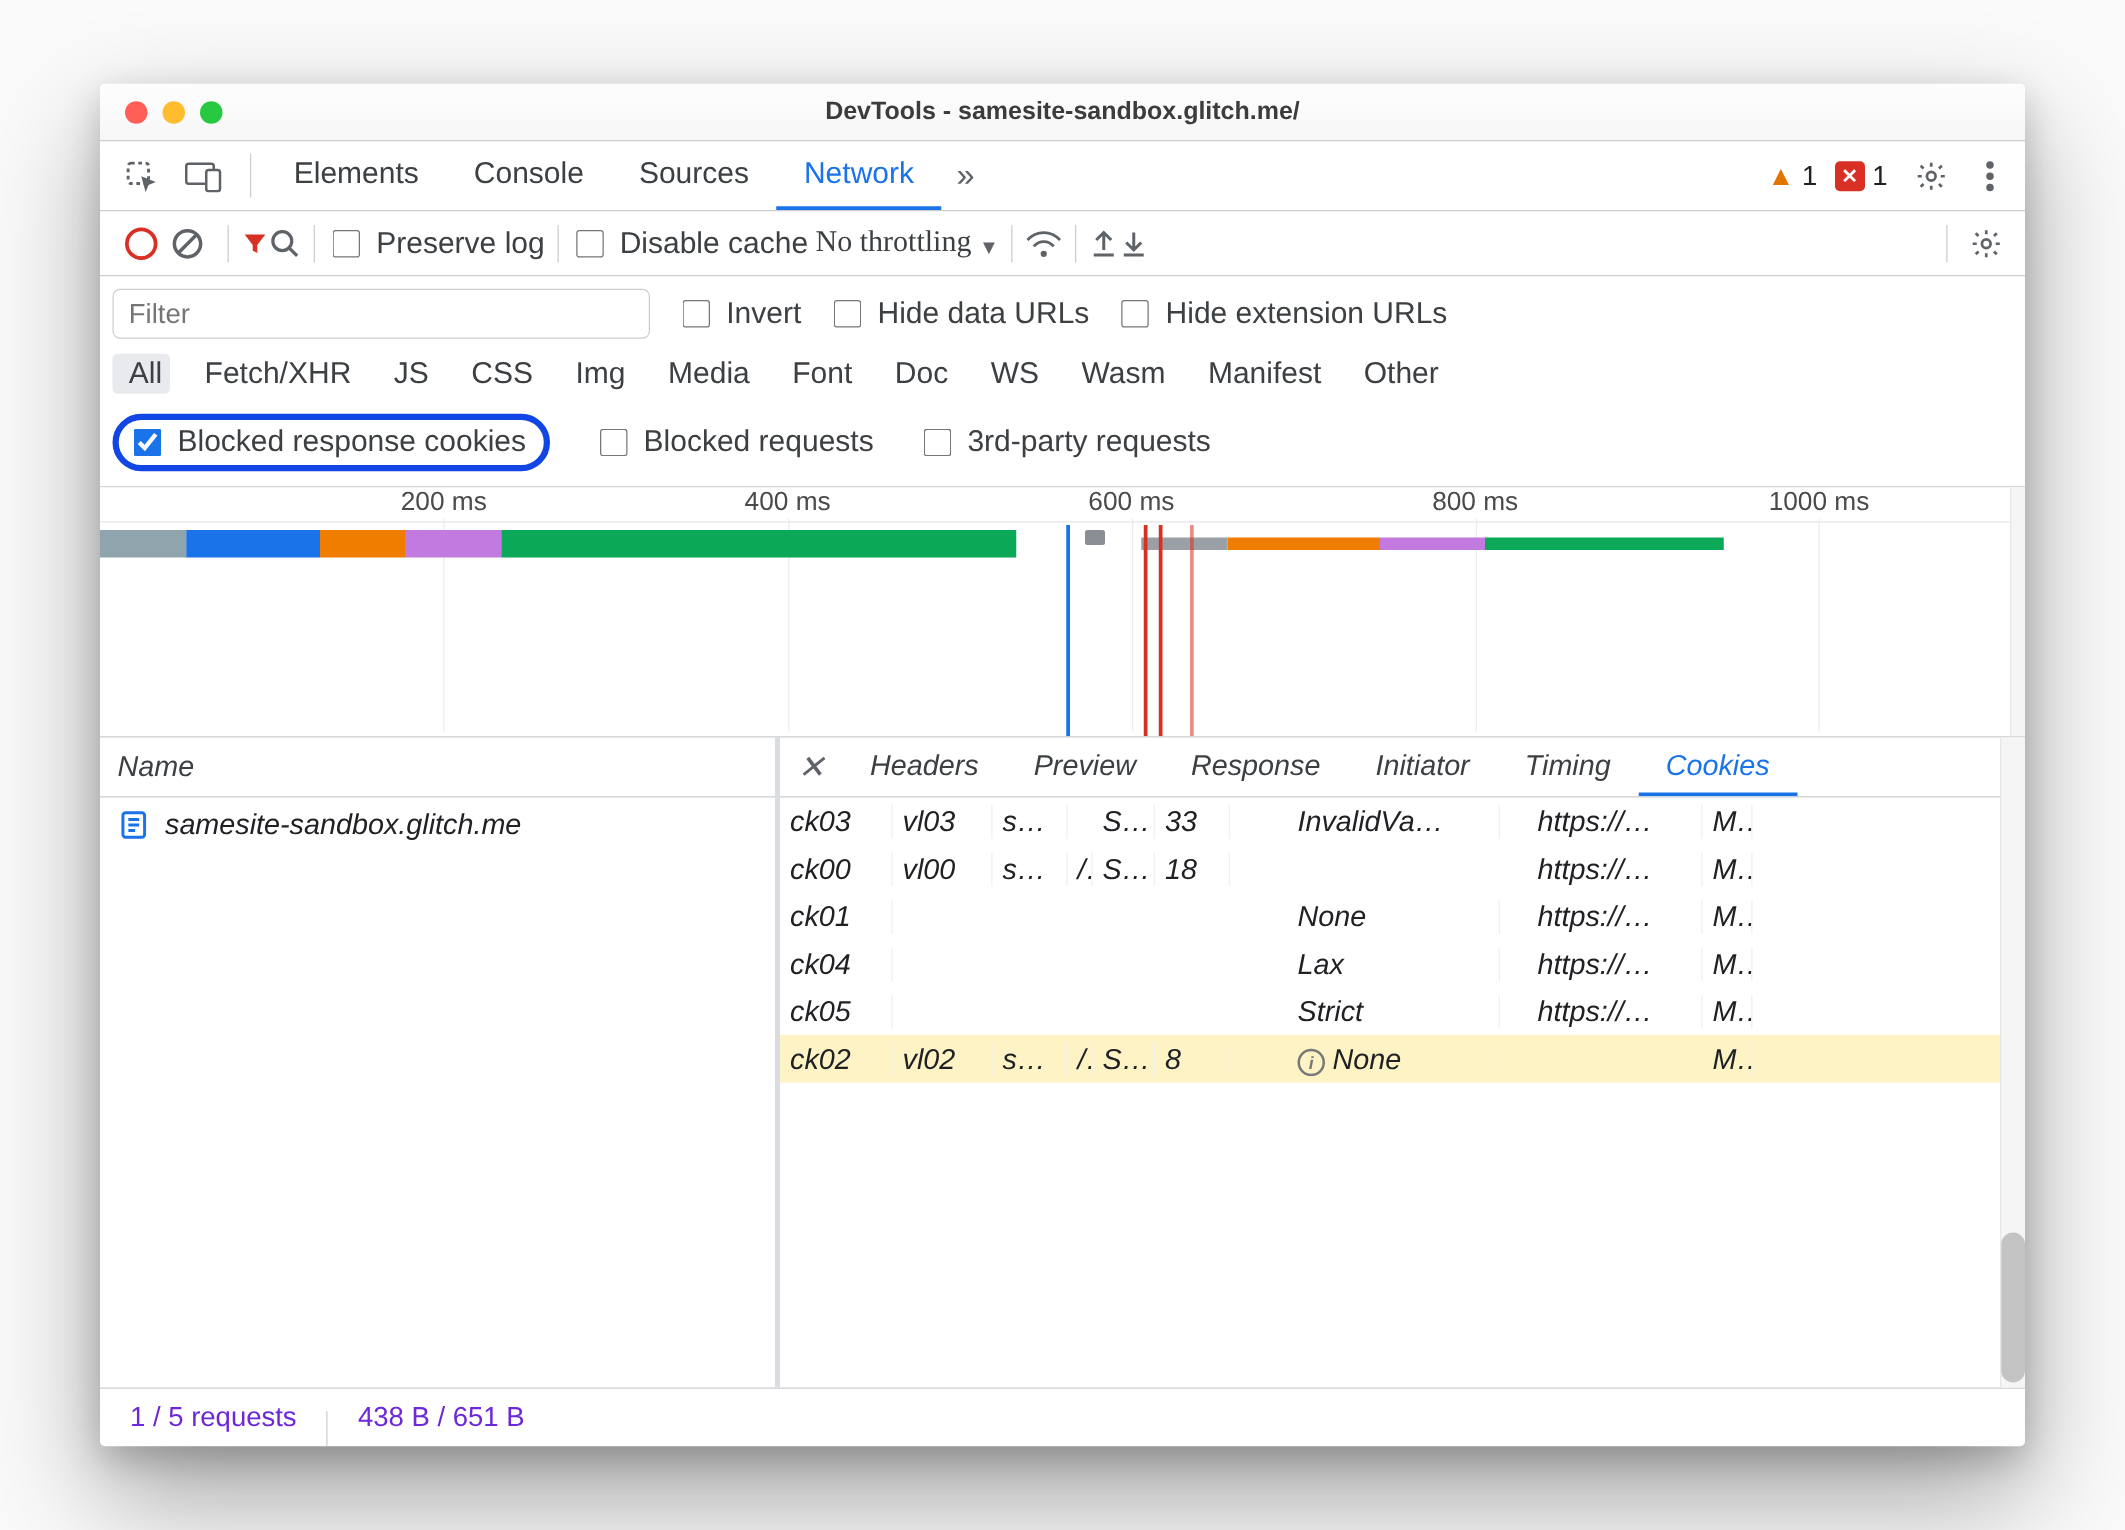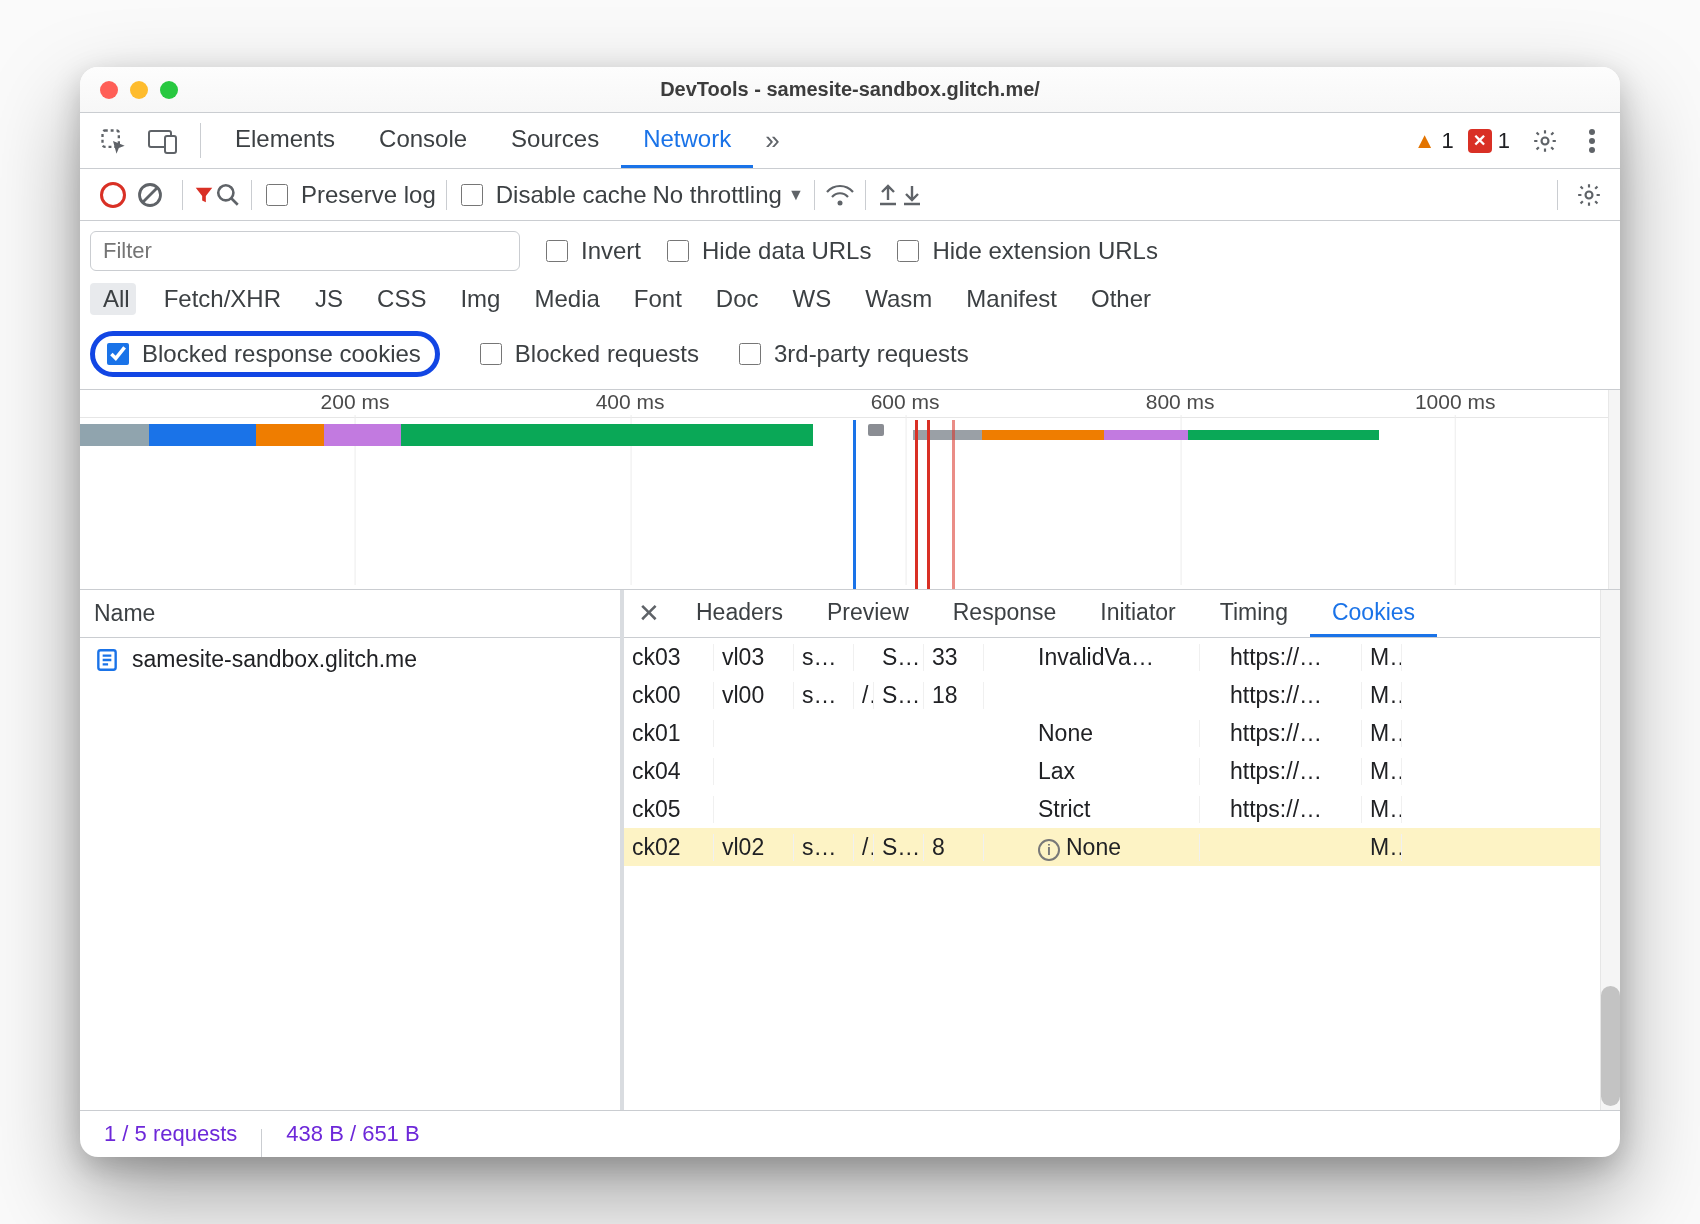--- a/index.html
+++ b/index.html
@@ -22,21 +22,21 @@
     font-size: 21px;
   }
   .stage {
     width: 1700px; height: 1224px;
     position: relative;
     display: flex; align-items: center; justify-content: center;
   }
   .window {
     width: 1540px; height: 1090px;
     background: #fff;
-    border-radius: 18px;
+    border-radius: 4px;
     box-shadow: 0 40px 90px rgba(0,0,0,.35), 0 10px 30px rgba(0,0,0,.2);
     overflow: hidden;
     display: flex; flex-direction: column;
     position: relative;
   }
 
   
   .titlebar {
     height: 46px;
     display: flex; align-items: center;
@@ -85,21 +85,21 @@
     gap:0; padding:0 10px;
   }
   .iconbtn { cursor:pointer; border-radius:6px; display:flex; align-items:center; justify-content:center;}
   .record-btn { width:26px; height:26px; border:3px solid #d93025; border-radius:50%; margin:0 10px;}
   .clear-btn { font-size:26px; color:#5f6368; margin-right:8px;}
   .vbar { width:1px; height:30px; background:var(--border); margin:0 10px;}
   .funnel { color:#d93025; font-size:22px;}
   .search-ico { color:#5f6368; font-size:24px;}
   .ck { display:flex; align-items:center; gap:10px; font-size:24px; color:#3c4043;}
   .ck input { width:22px; height:22px; accent-color: var(--blue);}
-  .throttle { display:flex; align-items:center; gap:6px; font-size:24px; color:#3c4043;}
+  .throttle { display:flex; align-items:flex-end; gap:6px; font-size:24px; color:#3c4043;font-family:Liberation Serif, serif;}
   .throttle .caret { font-size:16px; color:#5f6368;}
 
   
   .filterrow {
     display:flex; align-items:center; gap:22px;
     padding:10px 10px 6px 10px;
   }
   .filterbox {
     width:430px; height:40px; border:1px solid var(--border); border-radius:6px;
     padding:0 10px; font-size:22px; color:#3c4043;
@@ -138,20 +138,21 @@
   .bar { position:absolute; top:0; bottom:0; }
   .vline { position:absolute; top:30px; bottom:0; width:3px;}
   .sidehandle { position:absolute; top:34px; width:16px; height:12px; background:#8a8d93; border-radius:2px;}
   .scrollgutter{ position:absolute; right:0; top:0; bottom:0; width:12px; background:#f5f5f5; border-left:1px solid #e8e8e8;}
 
   
   .split {
     flex:1; display:flex; min-height:0;
     border-bottom:1px solid var(--border);
     position:relative;
+    font-style:italic;
   }
   .reqlist {
     width:540px;
     display:flex; flex-direction:column;
     border-right:0px solid var(--border);
   }
   .reqlist-header { height:48px; display:flex; align-items:center; padding:0 14px;
     font-size:23px; color:#3c4043; border-bottom:1px solid var(--border);}
   .reqitem { display:flex; align-items:center; gap:12px; padding:8px 14px; font-size:23px;}
   .docicon { width:26px; height:26px; color:#1a73e8;}

